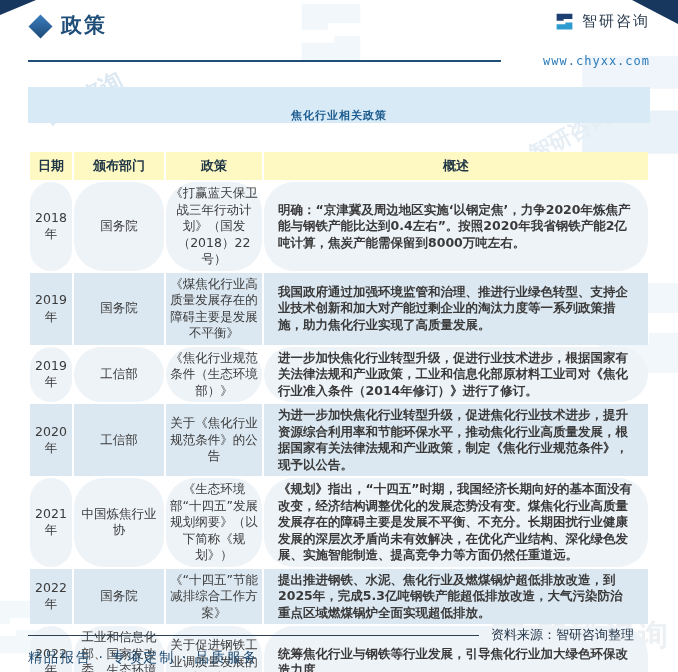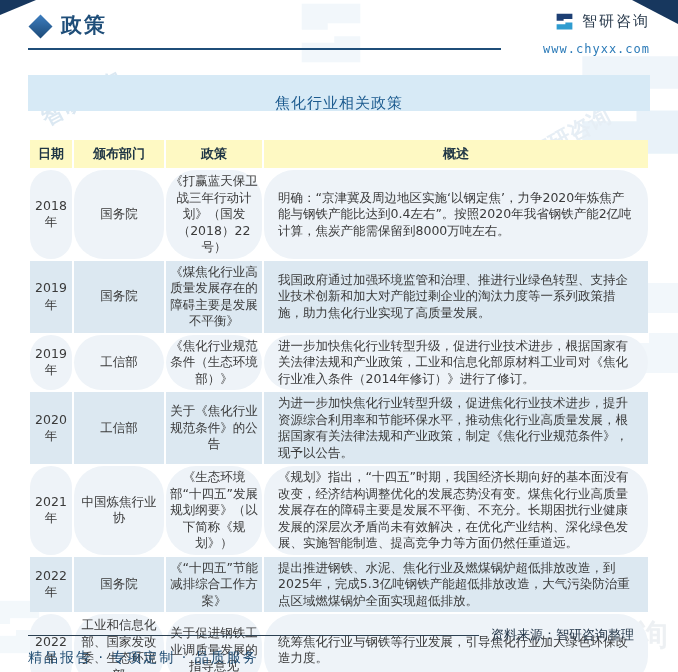--- a/index.html
+++ b/index.html
@@ -19,36 +19,36 @@
   
   .header { position:relative; z-index:1; padding:11px 28px 0 28px; }
   .header-top { display:flex; justify-content:space-between; align-items:flex-start; }
   .title-wrap { display:flex; align-items:center; }
   .diamond { width:17px; height:17px; transform:rotate(45deg);
     background:linear-gradient(135deg,#3d7ec0,#1c4a77); margin:2px 12px 0 4px; }
   .section-title { font-size:21px; font-weight:bold; color:#1f4e79; letter-spacing:2px; }
   .brand { display:flex; flex-direction:column; align-items:flex-end; }
   .brand-row { display:flex; align-items:center; gap:7px; }
   .brand-name { font-size:15px; color:#2b3c4e; letter-spacing:2px; }
-  .header-rule-row { display:flex; align-items:center; margin-top:3px;gap:32px; }
+  .header-rule-row { display:flex; align-items:center; margin-top:15px;gap:32px; }
   .header-rule { flex:1; height:2px; background:#1f4e79; }
   .brand-url { margin-left:10px; font-family:"DejaVu Sans Mono", monospace;
     font-size:12px; color:#2c7bb8; letter-spacing:1px; }
   
   .table-title-bar { position:relative; z-index:1; margin:19px 28px 0 28px; height:36px;
     background:#d7eaf6; display:flex; align-items:center; justify-content:center; }
-  .table-title { font-size:15px; font-weight:normal; color:#1b5a8e; letter-spacing:1px;margin-top:20px; }
+  .table-title { font-size:11px; font-weight:bold; color:#1b5a8e; letter-spacing:1px;margin-top:20px; }
   
   .policy-table { position:relative; z-index:1; margin:27px 28px 0 28px;
     width:622px; border-collapse:separate; border-spacing:2px; table-layout:fixed; }
   .policy-table th { background:#fef9c3; color:#203645; font-size:13px; font-weight:bold;
     padding:5px 2px; text-align:center; }
   .policy-table td { font-size:12.5px; line-height:1.32; color:#3a3a3a;
     padding:3px 4px; vertical-align:middle; text-align:center; }
-  .policy-table td.summary { text-align:left; padding:3px 14px; }
+  .policy-table td.summary { text-align:left; padding:3px 14px;font-weight:bold; }
   .row-light td { background:#eef3f8;border-radius:30px; }
   .row-dark td { background:#dce8f1; }
   
   .footer { position:absolute; left:0; right:16px; bottom:0; z-index:1; padding:0 28px 5px 28px; }
   .source-row { display:flex; align-items:center; }
   .source-rule { flex:1; height:1px; background:#2b4052; }
   .source-text { margin-left:12px; font-size:13px; color:#233648; }
   .services { margin-top:5px; font-size:14px; font-weight:normal; color:#1d4a70; letter-spacing:2px; }
   .footer-wm { position:absolute; right:6px; bottom:16px; z-index:0; display:flex;
     align-items:center; gap:8px; opacity:.55; }

